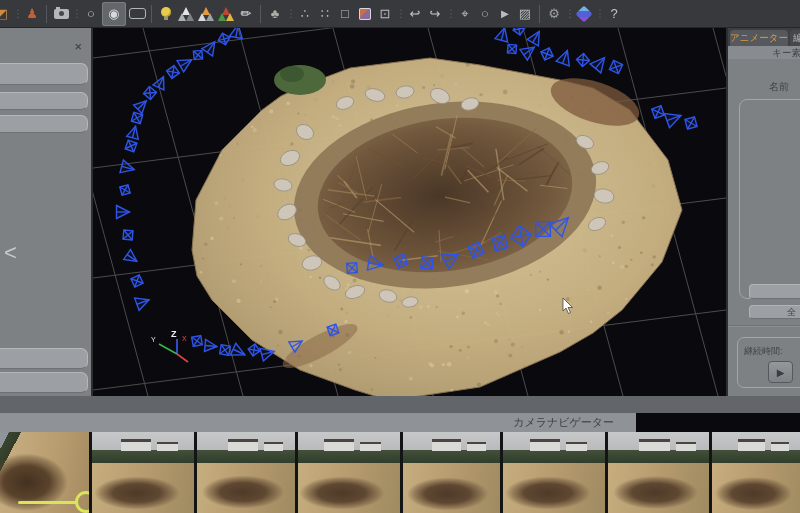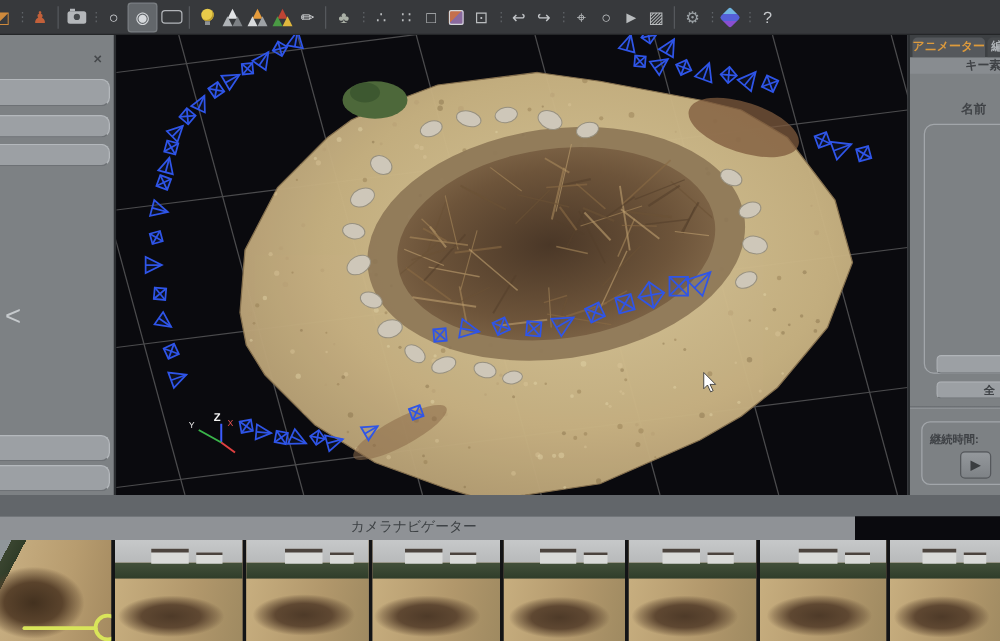--- a/index.html
+++ b/index.html
@@ -39,21 +39,21 @@
              background:linear-gradient(135deg,#6fb3e0 0 35%,#5560d8 35% 65%,#8a4fd0 65% 100%); }
 
   
   .left-panel { position:absolute; left:0; top:28px; width:93px; height:368px;
                 background:#7d8184; border-right:2px solid #2c2f32; }
   .lp-close { position:absolute; right:9px; top:14px; font-size:9px; color:#45484b; font-weight:bold; cursor:default; }
   .lp-btn { position:absolute; left:-14px; width:102px; background:#9ca0a4;
             border:1px solid #b4b8bc; border-bottom-color:#6d7175; border-radius:7px; }
   .lp-chevron { position:absolute; left:4px; top:212px; font-size:22px; color:#c6cacd; }
   .right-panel { position:absolute; left:726px; top:28px; width:74px; height:368px;
-                 background:#7d8184; border-left:2px solid #2c2f32; overflow:hidden;font-weight:bold; }
+                 background:#7d8184; border-left:2px solid #2c2f32; overflow:hidden; }
   .rp-tabs { position:absolute; left:0; top:0; width:74px; height:18px; background:#3d4043; }
   .rp-tab { position:absolute; top:2px; height:16px; font-size:9.5px; line-height:16px; text-align:center;
             border-radius:4px 4px 0 0; overflow:hidden; white-space:nowrap; }
   .rp-tab.active { left:2px; width:58px; background:#55585c; color:#dd9a3c; }
   .rp-tab.inactive { left:62px; width:30px; background:#46494c; color:#aeb2b6; padding-left:3px; text-align:left; }
   .rp-keyband { position:absolute; left:0; top:18px; width:74px; height:13px; background:#888c90;
                 font-size:9.5px; color:#3f4246; text-align:right; padding-right:1px; line-height:13px;
                 white-space:nowrap; overflow:hidden; }
   .rp-name { position:absolute; right:11px; top:52px; font-size:10px; color:#3f4246; }
   .rp-bigbox { position:absolute; left:11px; top:71px; width:70px; height:200px;
@@ -68,22 +68,22 @@
   .rp-durlabel { position:absolute; left:6px; top:7px; font-size:9px; color:#3f4246; white-space:nowrap; }
   .rp-play { position:absolute; left:30px; top:23px; width:25px; height:22px;
              background:linear-gradient(#94989c,#7e8286); border:1px solid #55585c; border-radius:4px;
              font-size:10px; color:#3a3d40; display:flex; align-items:center; justify-content:center; }
 
   
   .viewport { position:absolute; left:93px; top:28px; width:633px; height:368px; background:#0a0a0e; }
 
   
   .bottom-strip { position:absolute; left:0; top:396px; width:800px; height:17px; background:#62666a; }
-  .nav-bar { position:absolute; left:0; top:413px; width:684px; height:19px; background:#8f9296;
-             font-size:11px; color:#3c4043; text-align:center; line-height:19px; padding-right:22px; }
+  .nav-bar { position:absolute; left:0; top:413px; width:636px; height:19px; background:#8f9296;
+             font-size:11px; color:#3c4043; text-align:right; line-height:19px; padding-right:22px; }
   .filmstrip { position:absolute; left:0; top:432px; width:800px; height:81px; background:#131416;
                display:flex; gap:3px; overflow:hidden; }
   .tile { position:relative; height:81px; flex-shrink:0; overflow:hidden; background:#b19874; }
   .t-sky { position:relative; width:100%; height:18px; background:linear-gradient(#c6c8c9,#b8babb); }
   .t-house { position:absolute; bottom:-1px; background:#d9dad8; border-top:3px solid #4c443e; }
   .t-hedge { width:100%; height:13px; background:linear-gradient(#43503a,#2f3d2a); }
   .t-straw { width:100%; height:50px; }
   .slider-line { position:absolute; left:18px; top:69px; width:60px; height:3px;
                  background:#d9e55a; border-radius:2px; z-index:3; }
   .slider-knob { position:absolute; left:75px; top:59px; width:22px; height:22px;

